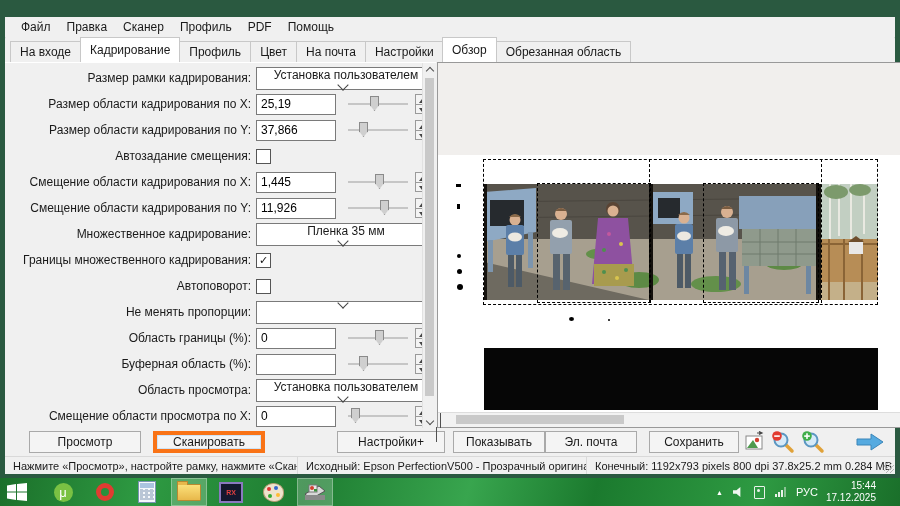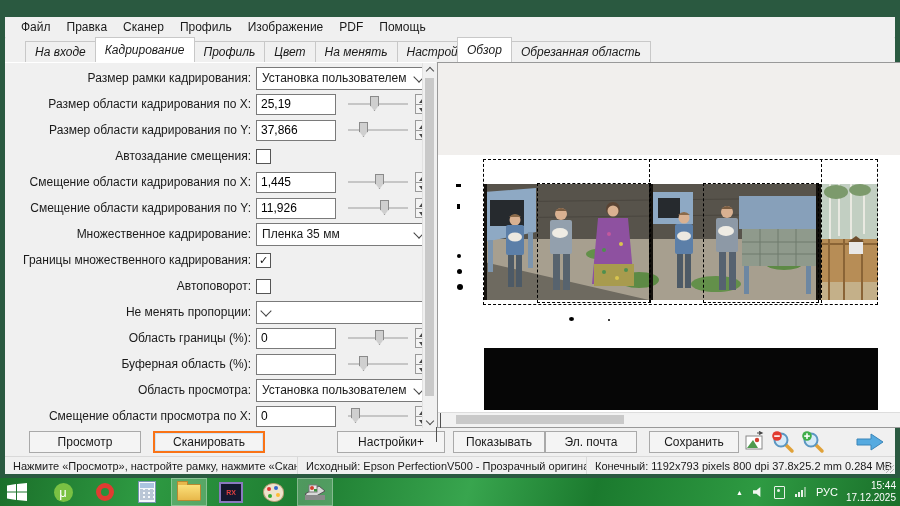--- a/index.html
+++ b/index.html
@@ -17,31 +17,31 @@
   .wbtn .maxbx{width:8px;height:7px;border:1px solid #cfe0d2;}
   .wbtn.close{width:34px;background:#c94d42;color:#fff;font-size:10px;font-weight:bold;}
   .winbody{position:absolute;left:5px;top:17px;width:890px;height:456px;background:#f0f0f0;border-radius:22px;}
   
   .menubar{height:20px;display:flex;align-items:center;padding-left:8px;background:#f0f0f0;}
   .mitem{padding:0 8px;height:20px;line-height:20px;}
   
   .workspace{position:relative;height:391px;}
   .pane-l{position:absolute;left:0;top:0;width:431px;height:391px;}
   .pane-r{position:absolute;left:432px;top:0;width:545px;height:391px;}
-  .tabs{position:relative;height:25px;display:flex;align-items:flex-end;padding-left:20px;font-style:italic;}
+  .tabs{position:relative;height:25px;display:flex;align-items:flex-end;padding-left:5px;}
   .tab{height:20px;line-height:20px;padding:0 9px;border:1px solid #c8c8c8;border-bottom:none;
        background:#f0f0f0;margin-right:-1px;white-space:nowrap;}
   .tab.on{height:24px;line-height:24px;background:#fff;position:relative;z-index:2;}
   
   .form{position:absolute;left:0;top:25px;right:0;bottom:0;background:#f0f0f0;
         border-top:1px solid #fff;padding-top:2px;}
   .row{height:26px;display:flex;align-items:center;}
   .lbl{flex:0 0 246px;text-align:right;padding-right:5px;white-space:nowrap;overflow:hidden;}
   .select{width:168px;height:21px;background:#fff;border:1px solid #7a7a7a;display:flex;
-          align-items:center;padding-left:5px;position:relative;}
+          align-items:center;padding-left:5px;position:relative;flex-direction:column;}
   .stx{flex:1;white-space:nowrap;overflow:hidden;}
   .chv{width:7px;height:7px;border-right:1px solid #444;border-bottom:1px solid #444;
        transform:rotate(45deg);margin:-3px 7px 0 0;}
   .txt{width:70px;height:17px;background:#fff;border:1px solid #7a7a7a;font:12px "Liberation Sans",sans-serif;
        padding:1px 4px;}
   .slider{position:relative;width:60px;height:20px;margin-left:12px;}
   .slider .track{position:absolute;left:0;right:0;top:9px;height:2px;background:#c6c6c6;}
   .slider .thumb{position:absolute;top:2px;width:9px;height:15px;background:#cfcfcf;
        box-shadow:inset 0 0 0 1px #8a8a8a;
        clip-path:polygon(0 0,100% 0,100% 62%,50% 100%,0 62%);}
@@ -68,21 +68,21 @@
   .phsb{position:absolute;left:0;bottom:0;right:14px;height:14px;background:#f2f2f2;border-top:1px solid #ddd;}
   .dash{position:absolute;border:1px dashed #000;}
   .dline{position:absolute;border-left:1px dashed #000;width:0;}
   .spk{position:absolute;background:#000;border-radius:50%;}
   .film{position:absolute;left:46px;top:121px;}
   .black-strip{position:absolute;left:46px;top:285px;width:394px;height:62px;background:#060606;}
   
   .actionbar{height:28px;display:flex;align-items:center;background:#f0f0f0;}
   .btn{height:22px;background:#f4f4f4;border:1px solid #a9a9a9;display:flex;align-items:center;
        justify-content:center;box-sizing:border-box;}
-  .btn.focus{border:2px solid #f97316;box-shadow:inset 0 0 0 1px #cfe3f5;}
+  .btn.focus{border:4px solid #f97316;box-shadow:inset 0 0 0 1px #cfe3f5;}
   .aico{display:flex;align-items:center;justify-content:center;}
   
   .statusbar{height:17px;background:#f0f0f0;border-top:1px solid #d9d9d9;display:flex;font-size:11px;
              align-items:center;position:relative;}
   .scell{padding:0 8px;white-space:nowrap;overflow:hidden;height:100%;display:flex;align-items:center;}
   .scell + .scell{border-left:1px solid #d9d9d9;}
   .grip{position:absolute;right:1px;bottom:1px;width:10px;height:10px;
         background:repeating-linear-gradient(135deg,transparent 0 2px,#b5b5b5 2px 3px);}
   
   .taskbar{position:absolute;left:0;bottom:0;width:900px;height:28px;display:flex;align-items:center;
@@ -108,51 +108,50 @@
          border:1px solid #b59b72;}
   .paint u{position:absolute;width:4px;height:4px;border-radius:50%;}
   .tray{margin-left:auto;display:flex;align-items:center;color:#fff;}
   .trico{margin:0 5px;display:flex;align-items:center;justify-content:center;}
   .spkr{width:11px;height:10px;background:#f0f6f0;
         clip-path:polygon(0 32%,32% 32%,68% 0,68% 100%,32% 68%,0 68%);}
   .kbicon{width:9px;height:11px;border:1px solid #eaf2ea;border-radius:1px;position:relative;}
   .kbicon::after{content:"";position:absolute;left:2px;top:2px;width:3px;height:3px;background:#eaf2ea;border-radius:50%;}
   .net{display:flex;align-items:flex-end;height:10px;}
   .net i{width:2px;background:#eaf2ea;margin-right:1px;display:block;}
-  .clock{text-align:right;font-size:10px;line-height:12px;margin:0 4px 0 4px;}
+  .clock{text-align:right;font-size:10px;line-height:12px;margin:0 24px 0 4px;}
   .lang{font-size:11px;margin:0 4px;}
 </style>
 </head>
 <body>
 
 <div class="screen">
 
   <div class="window">
 
     <div class="winbody">
 
       <div class="menubar">
         <span class="mitem">Файл</span>
         <span class="mitem">Правка</span>
         <span class="mitem">Сканер</span>
         <span class="mitem">Профиль</span>
-        <span class="mitem">Изображение</span>
         <span class="mitem">PDF</span>
         <span class="mitem">Помощь</span>
       </div>
 
       <div class="workspace">
 
         <div class="pane-l">
           <div class="tabs">
             <span class="tab">На входе</span>
             <span class="tab on">Кадрирование</span>
             <span class="tab">Профиль</span>
             <span class="tab">Цвет</span>
-            <span class="tab">На менять</span>
+            <span class="tab">На почта</span>
             <span class="tab">Настройки</span>
           </div>
           <div class="form">
 
             <div class="row">
               <div class="lbl">Размер рамки кадрирования:</div>
               <div class="select">
                 <span class="stx">Установка пользователем</span>
                 <span class="chv"></span>
               </div>

